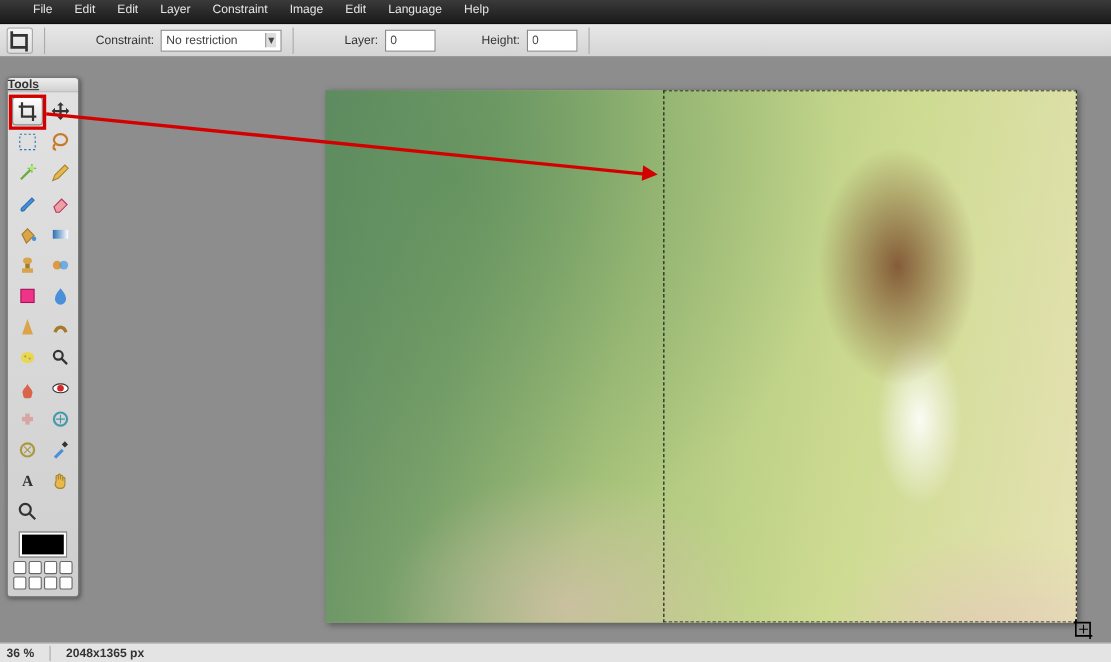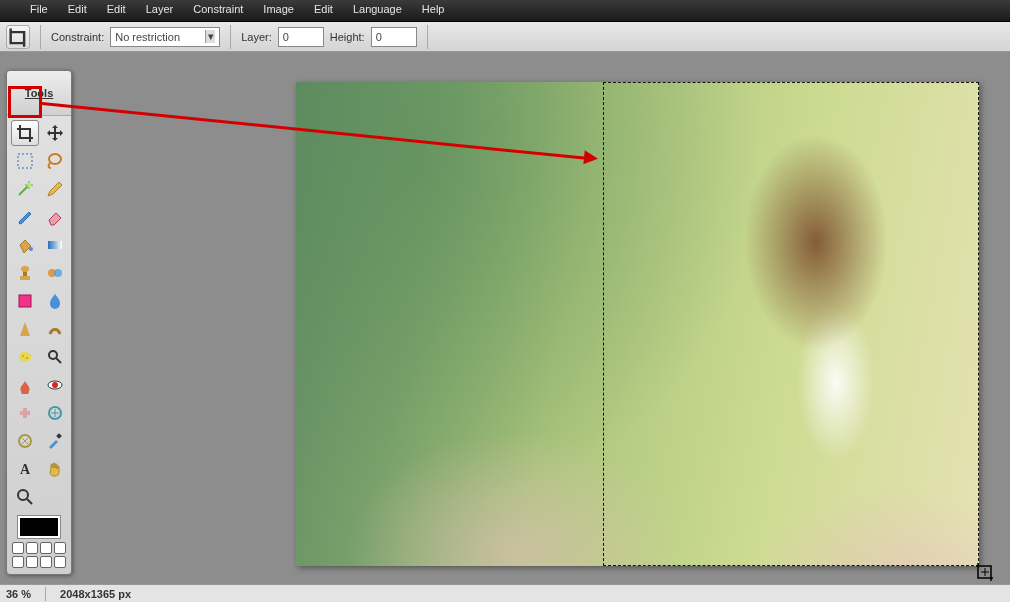--- a/index.html
+++ b/index.html
@@ -33,21 +33,21 @@
   padding: 0 6px;
   gap: 6px;
 }
 .opt-icon {
   width: 24px; height: 24px;
   display: flex; align-items: center; justify-content: center;
   border: 1px solid #aaa;
   background: linear-gradient(#f6f6f6, #ddd);
   border-radius: 3px;
 }
-.opt-label { color: #333; }
+.opt-label { color: #333; margin-left: 36px; }
 .opt-select {
   width: 110px; height: 20px;
   background: #fff;
   border: 1px solid #888;
   display: flex; align-items: center; justify-content: space-between;
   padding: 0 4px;
   font-size: 11px;
   color: #444;
 }
 .opt-select .arrow { width: 10px; text-align: center; color:#444; background:#ddd; border-left:1px solid #999;}
@@ -66,24 +66,24 @@
   position: absolute;
   top: 70px; left: 6px;
   width: 66px;
   background: linear-gradient(#e2e2e2, #cfcfcf);
   border: 1px solid #777;
   border-radius: 4px;
   box-shadow: 1px 1px 4px rgba(0,0,0,.4);
   padding-bottom: 6px;
 }
 .tools-header {
-  text-align: center;
+  text-align: left;
   font-weight: bold;
   color: #333;
-  padding: 16px 0;
+  padding: 0 0;
   background: linear-gradient(#eee, #d0d0d0);
   border-bottom: 1px solid #aaa;
   border-radius: 4px 4px 0 0;
   text-decoration: underline;
 }
 .tools-grid {
   display: grid;
   grid-template-columns: 28px 28px;
   gap: 2px;
   padding: 4px;

